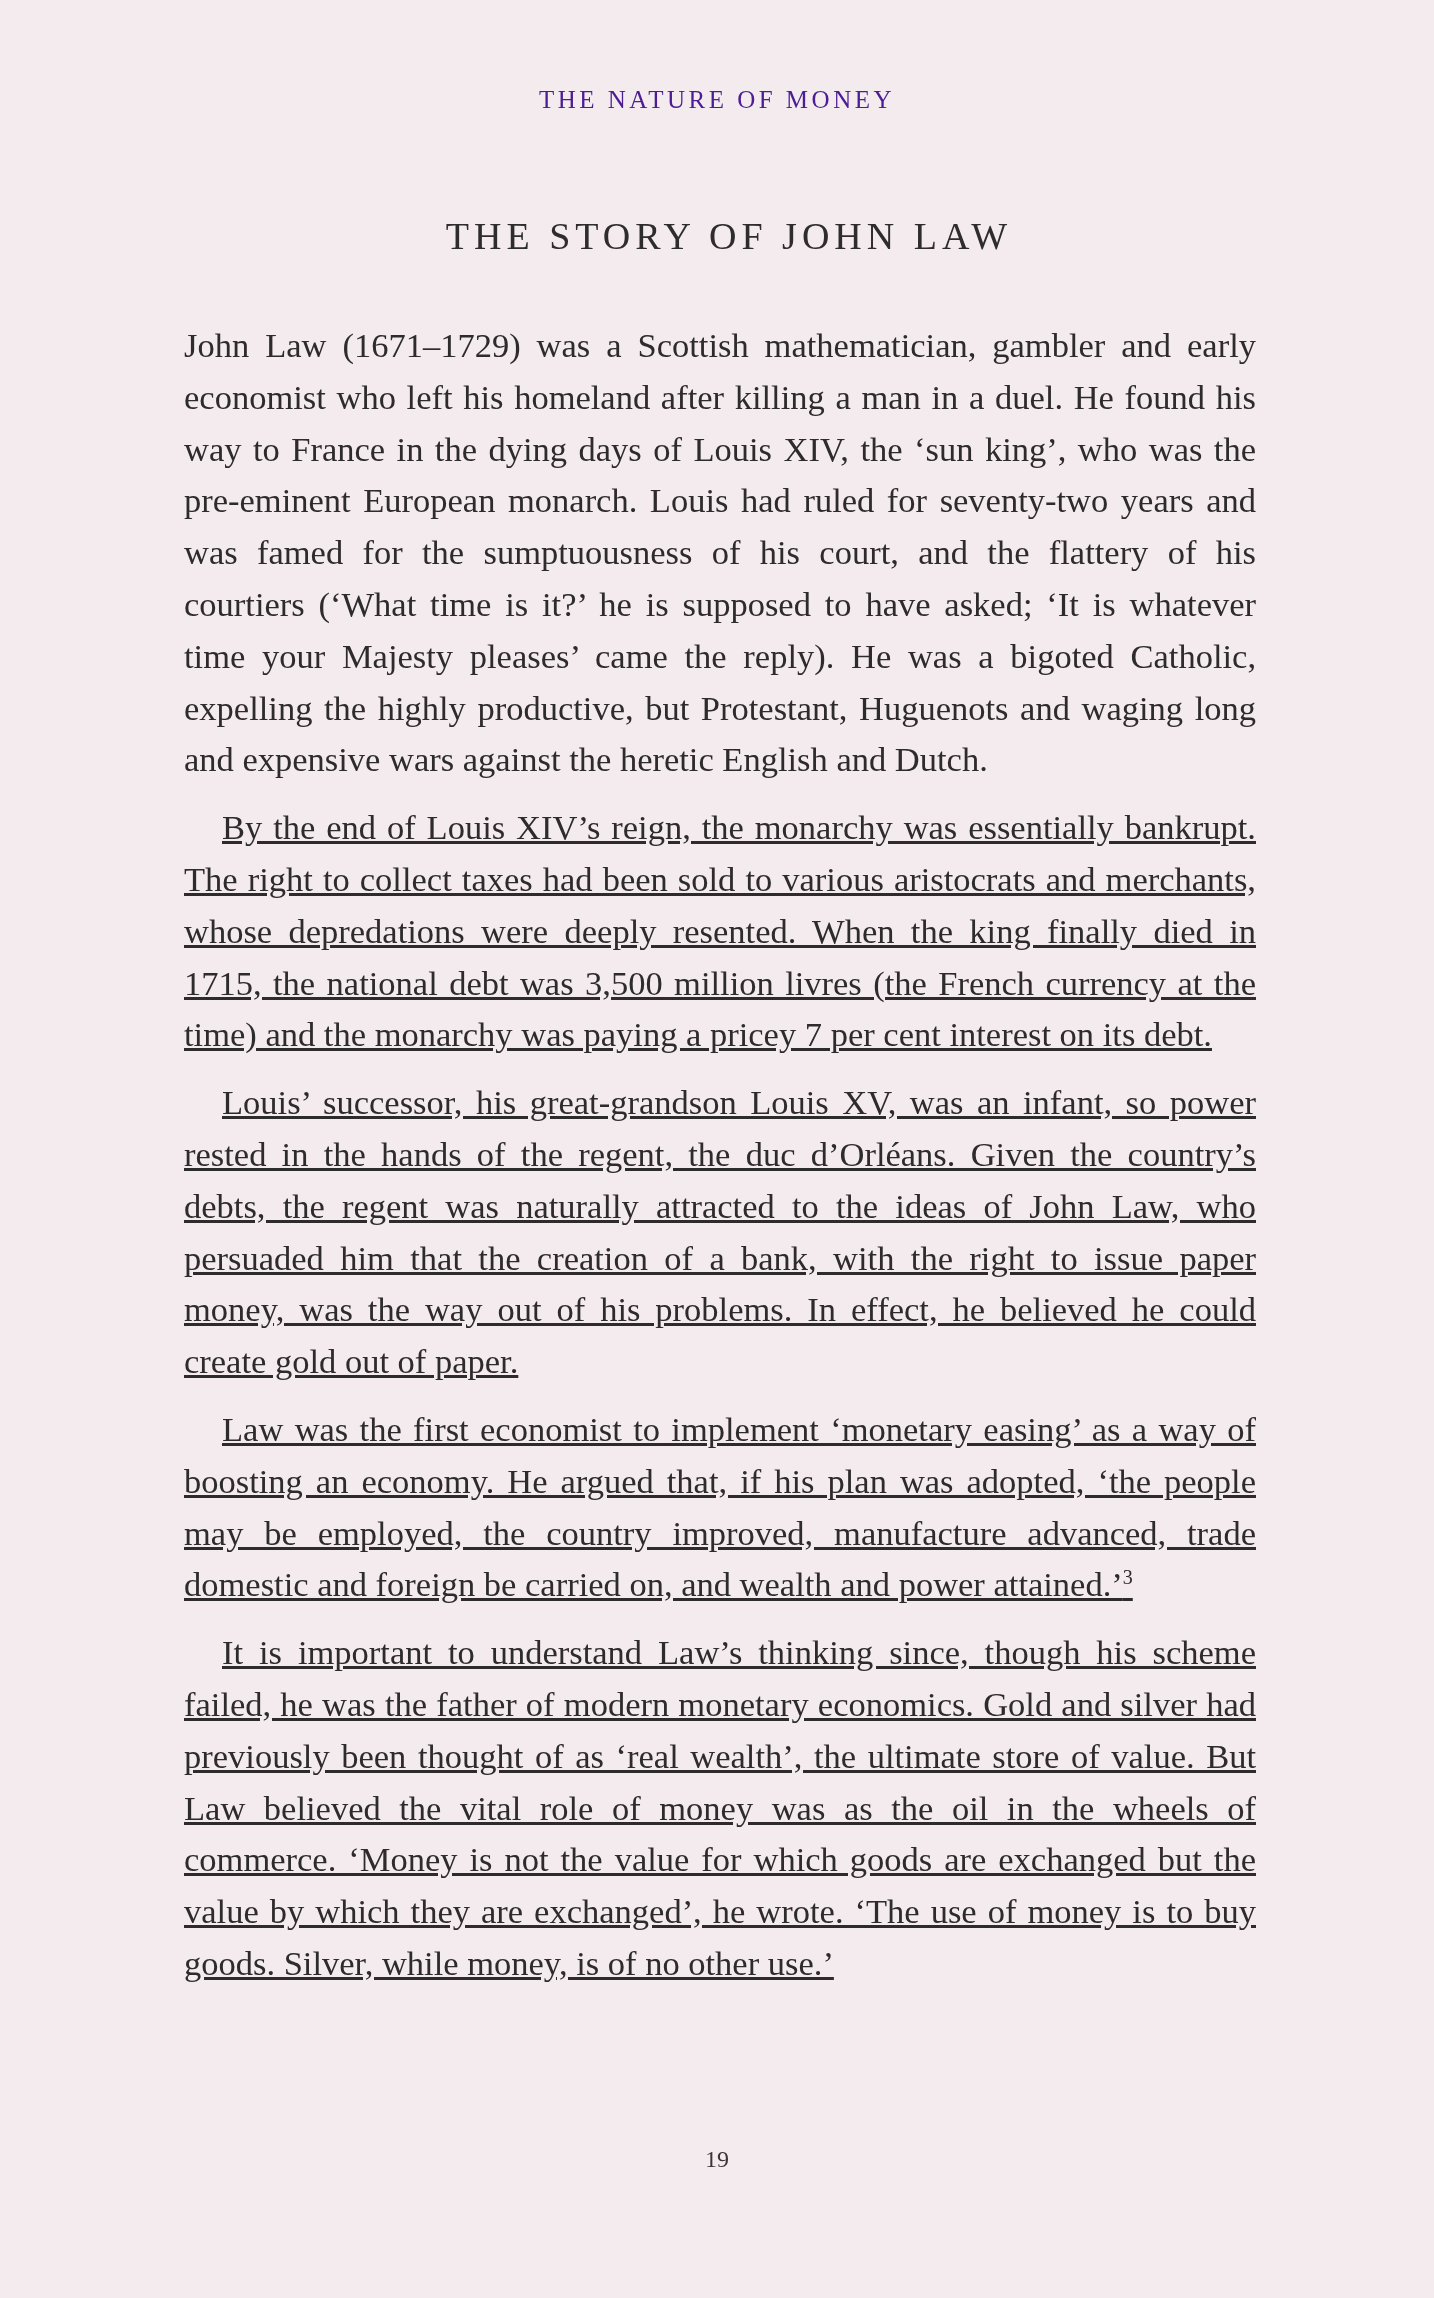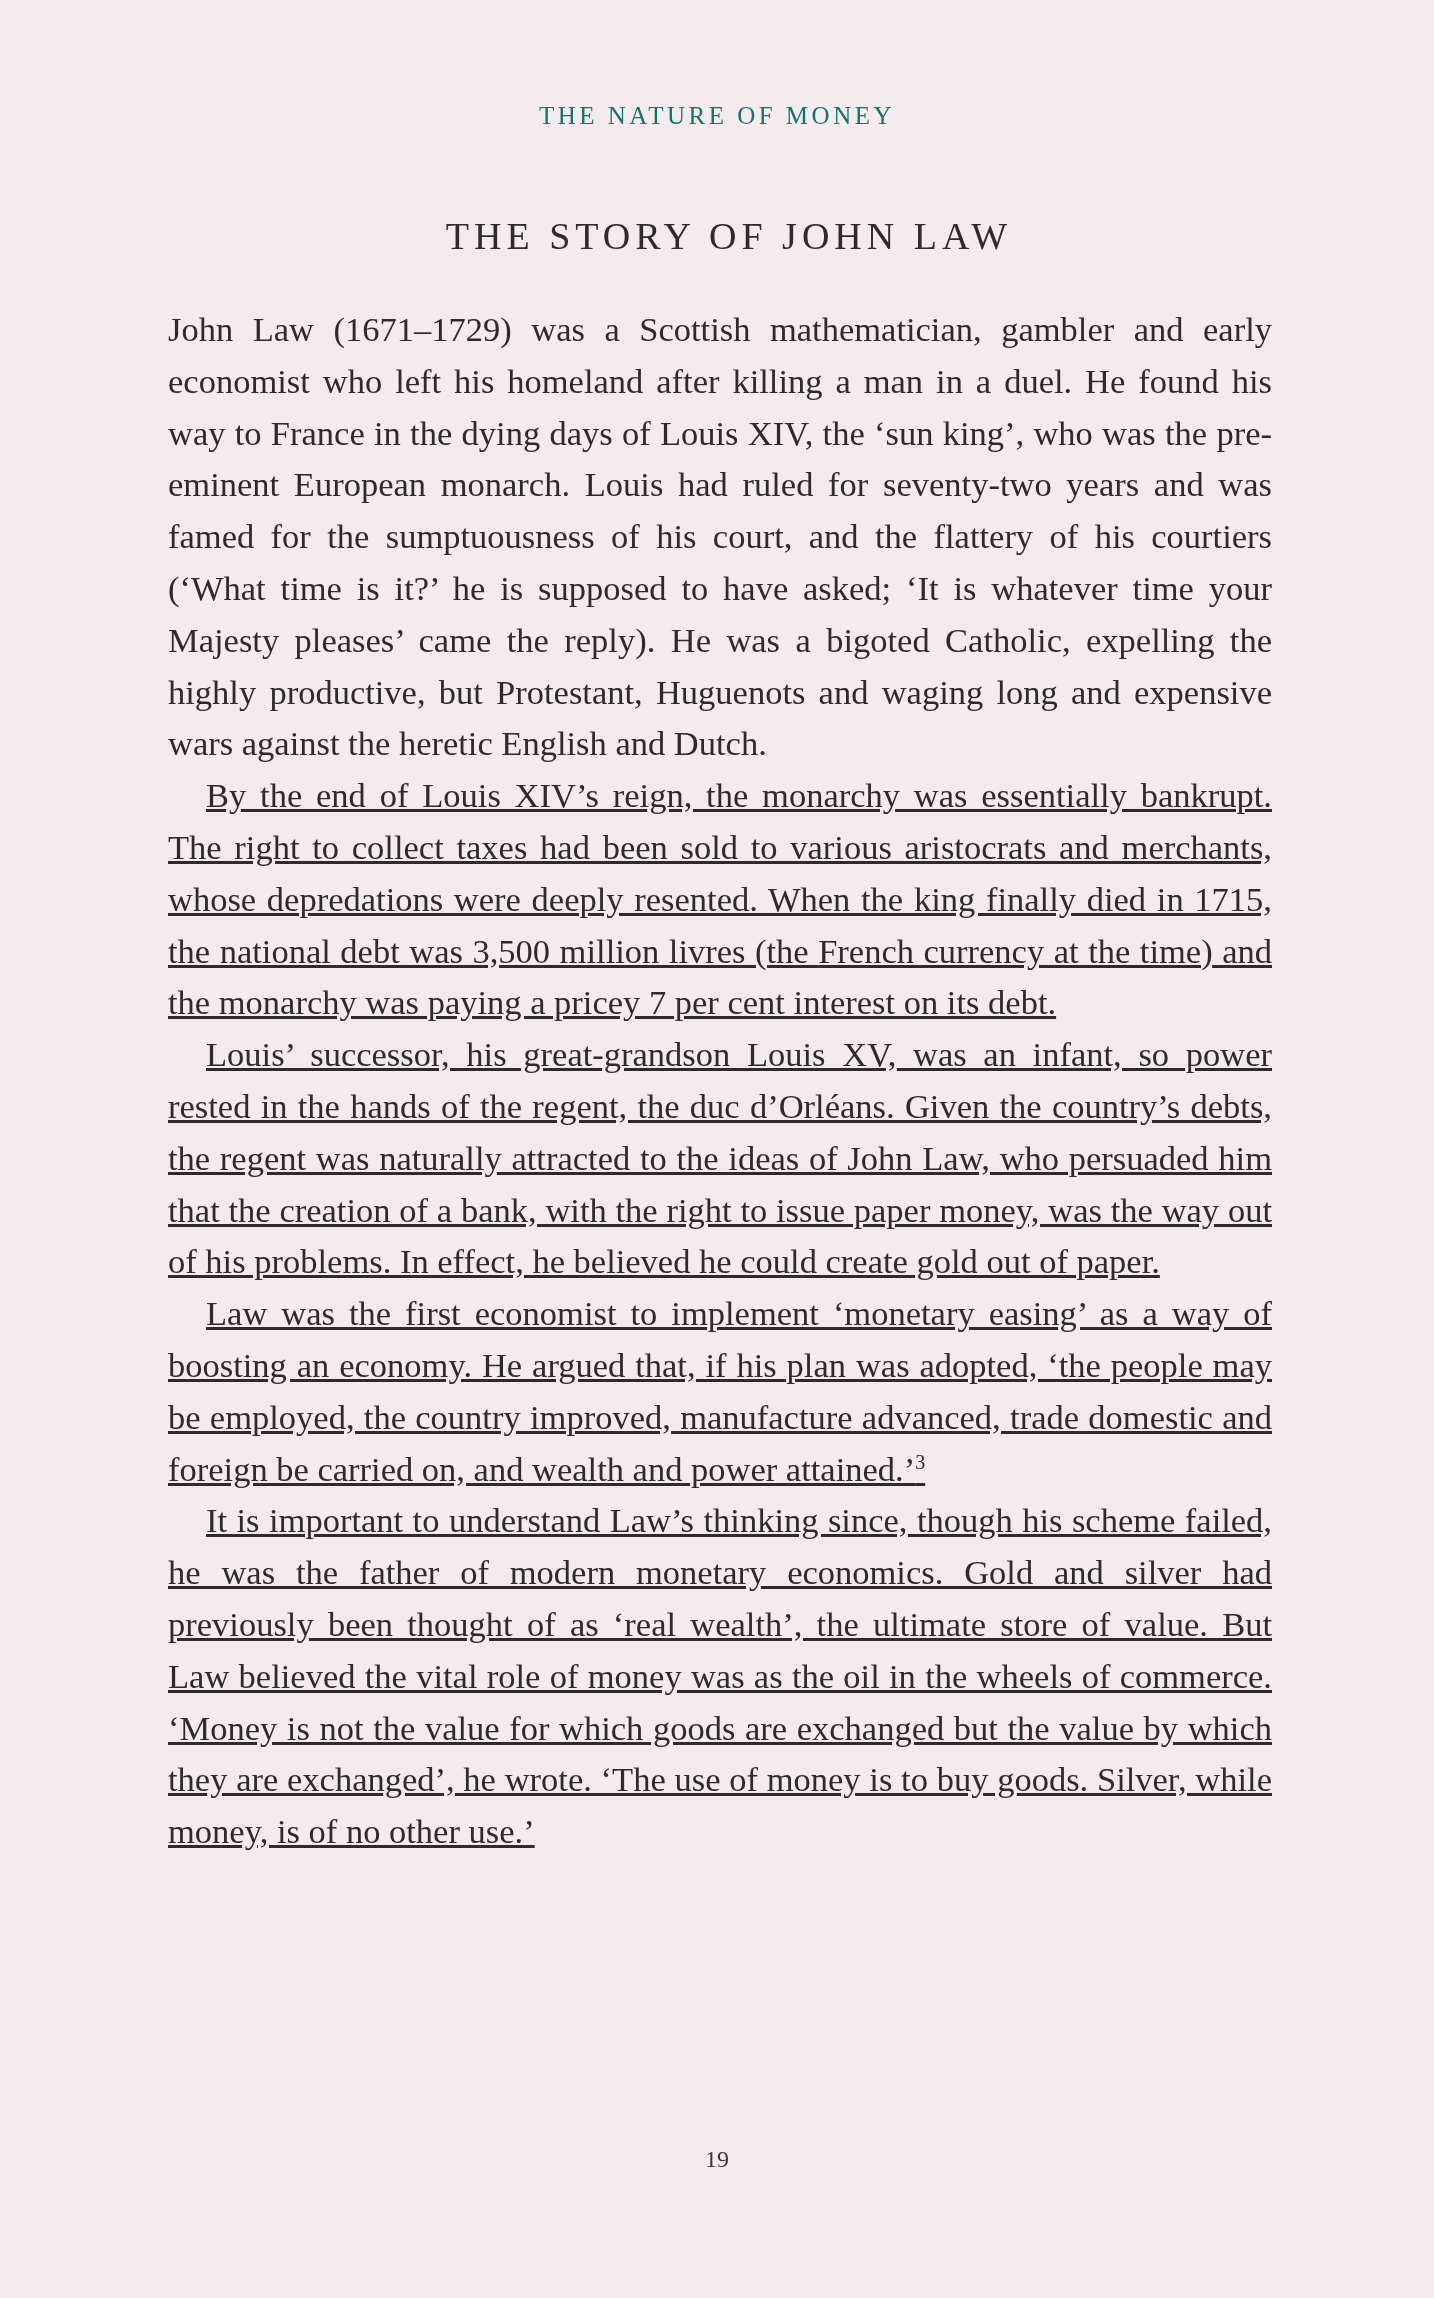--- a/index.html
+++ b/index.html
@@ -16,22 +16,21 @@
       overflow: hidden;
     }
     .running-head {
       position: absolute;
       top: 86px;
       left: 0;
       width: 1434px;
       text-align: center;
       font-size: 25px;
       letter-spacing: 3.5px;
-      color: #0f766e;
-      margin-top: 16px;
+      color: #4c1d95;
     }
     .section-title {
       position: absolute;
       top: 202px;
       left: 0;
       width: 1434px;
       text-align: center;
       font-size: 38px;
       letter-spacing: 5px;
       color: #2f2c2d;
@@ -40,21 +39,21 @@
       position: absolute;
       top: 304px;
       left: 168px;
       width: 1104px;
       font-size: 34.5px;
       line-height: 51.8px;
       text-align: justify;
       hyphens: none;
     }
     .body-text p {
-      margin: 0;
+      margin: 16px;
       text-indent: 0;
     }
     .body-text p.indent {
       text-indent: 38px;
       text-decoration: underline;
     }
     sup {
       font-size: 20px;
       line-height: 0;
       vertical-align: super;

